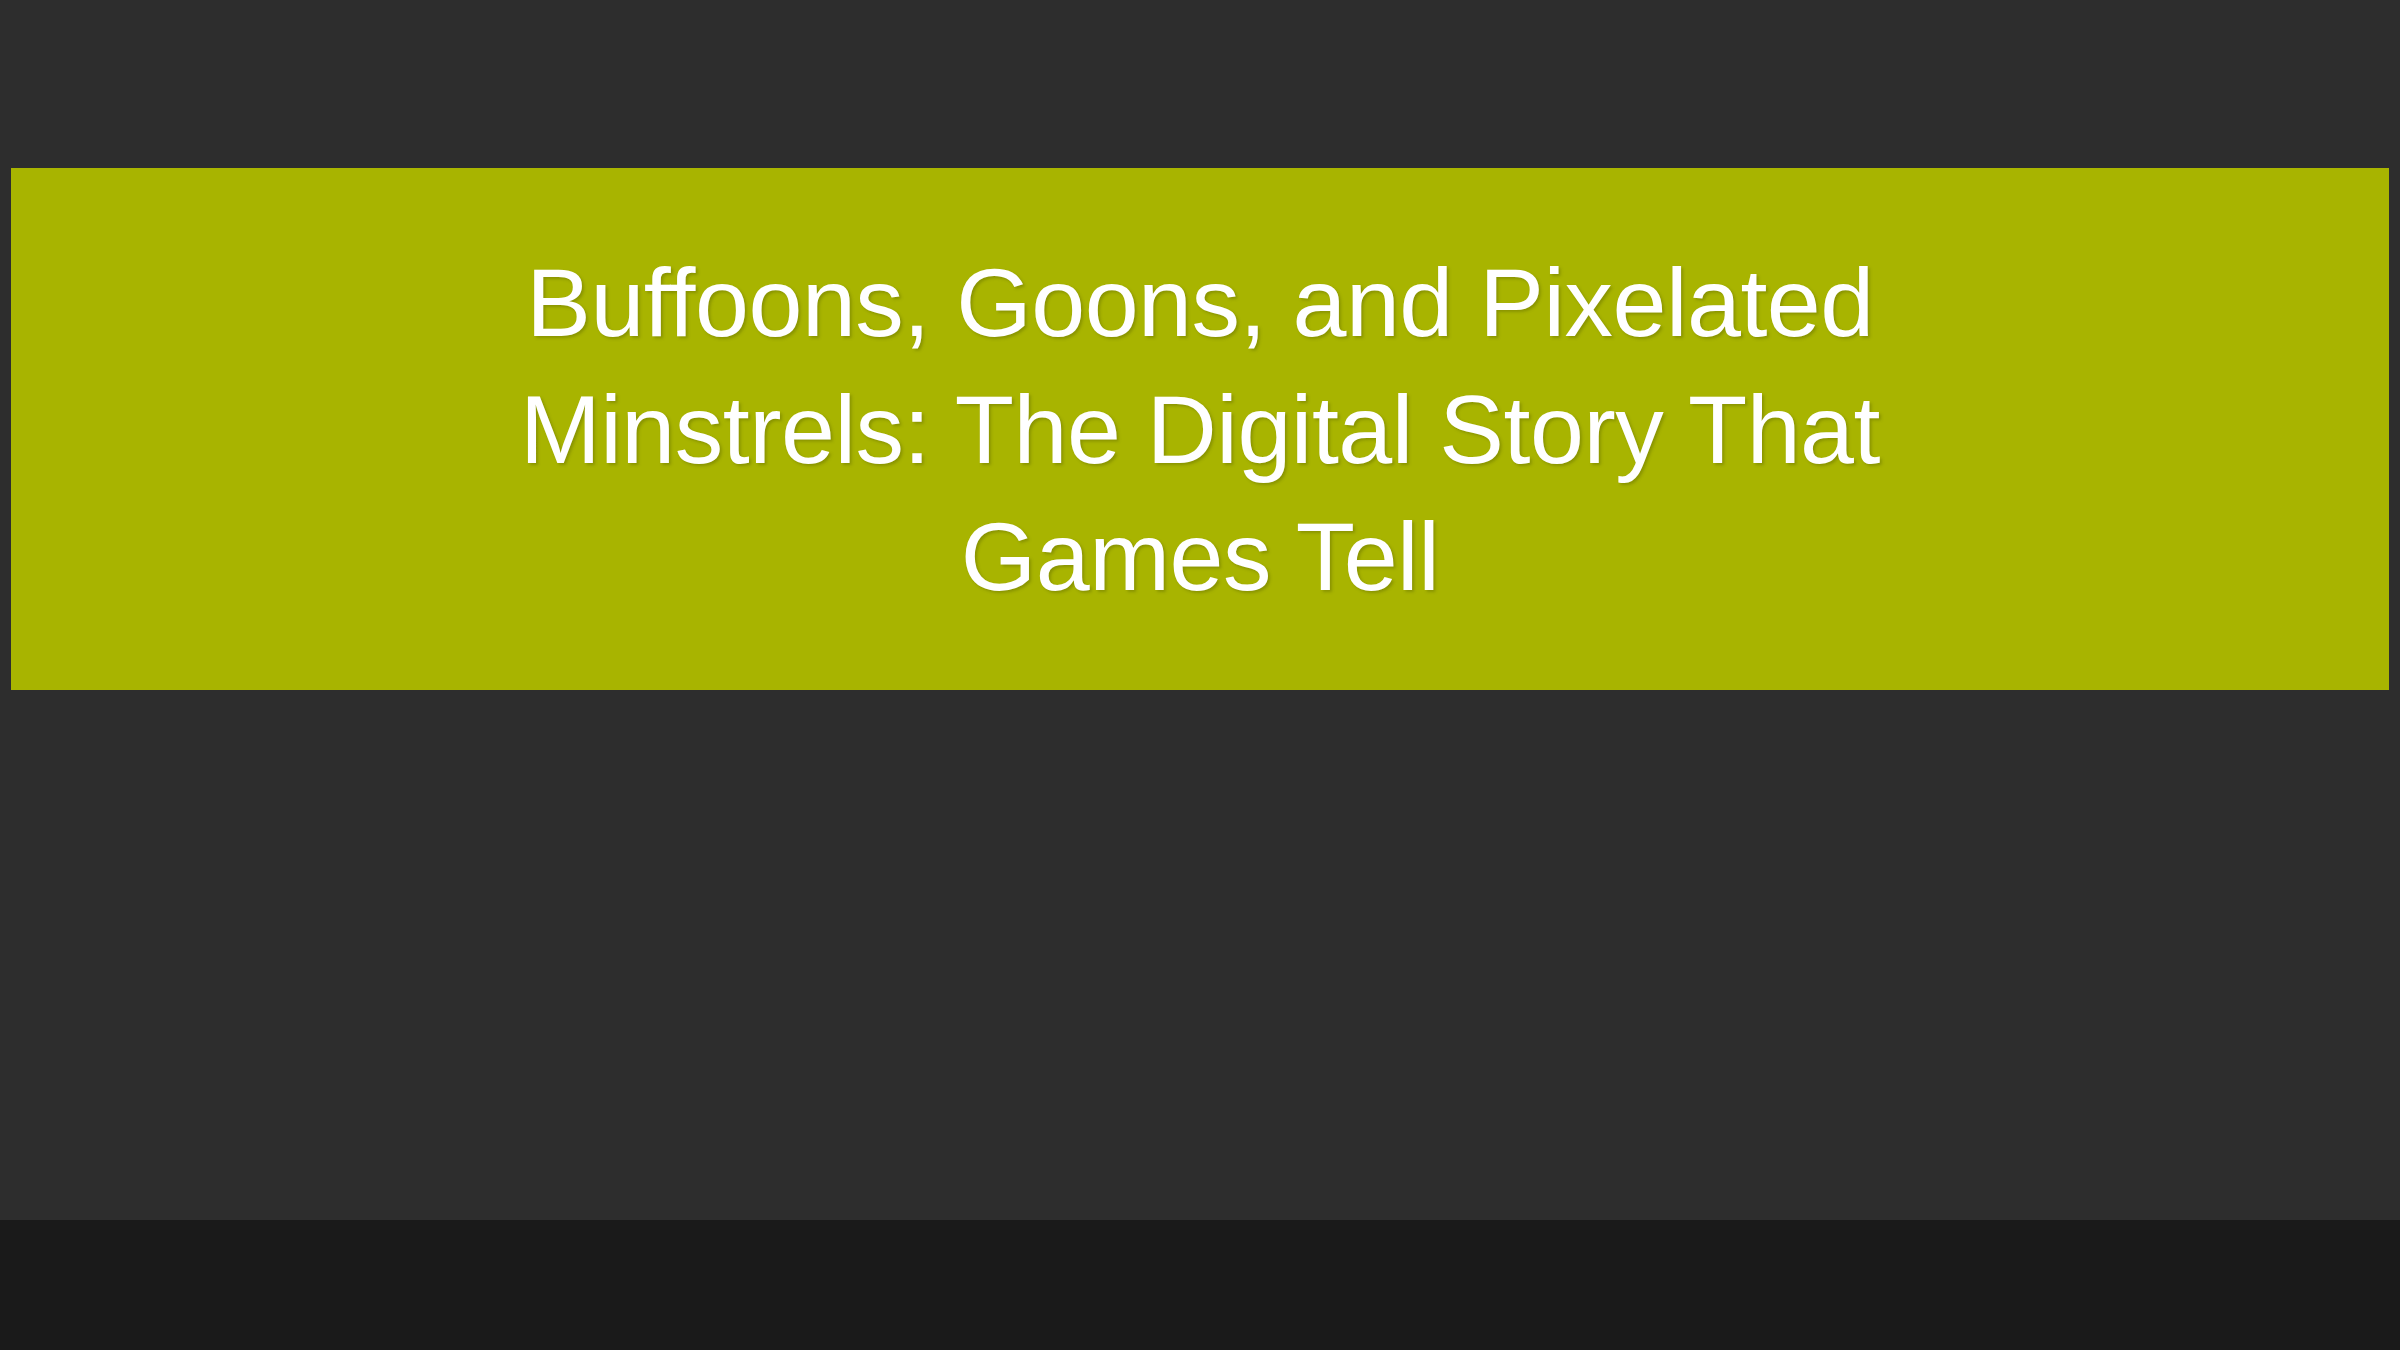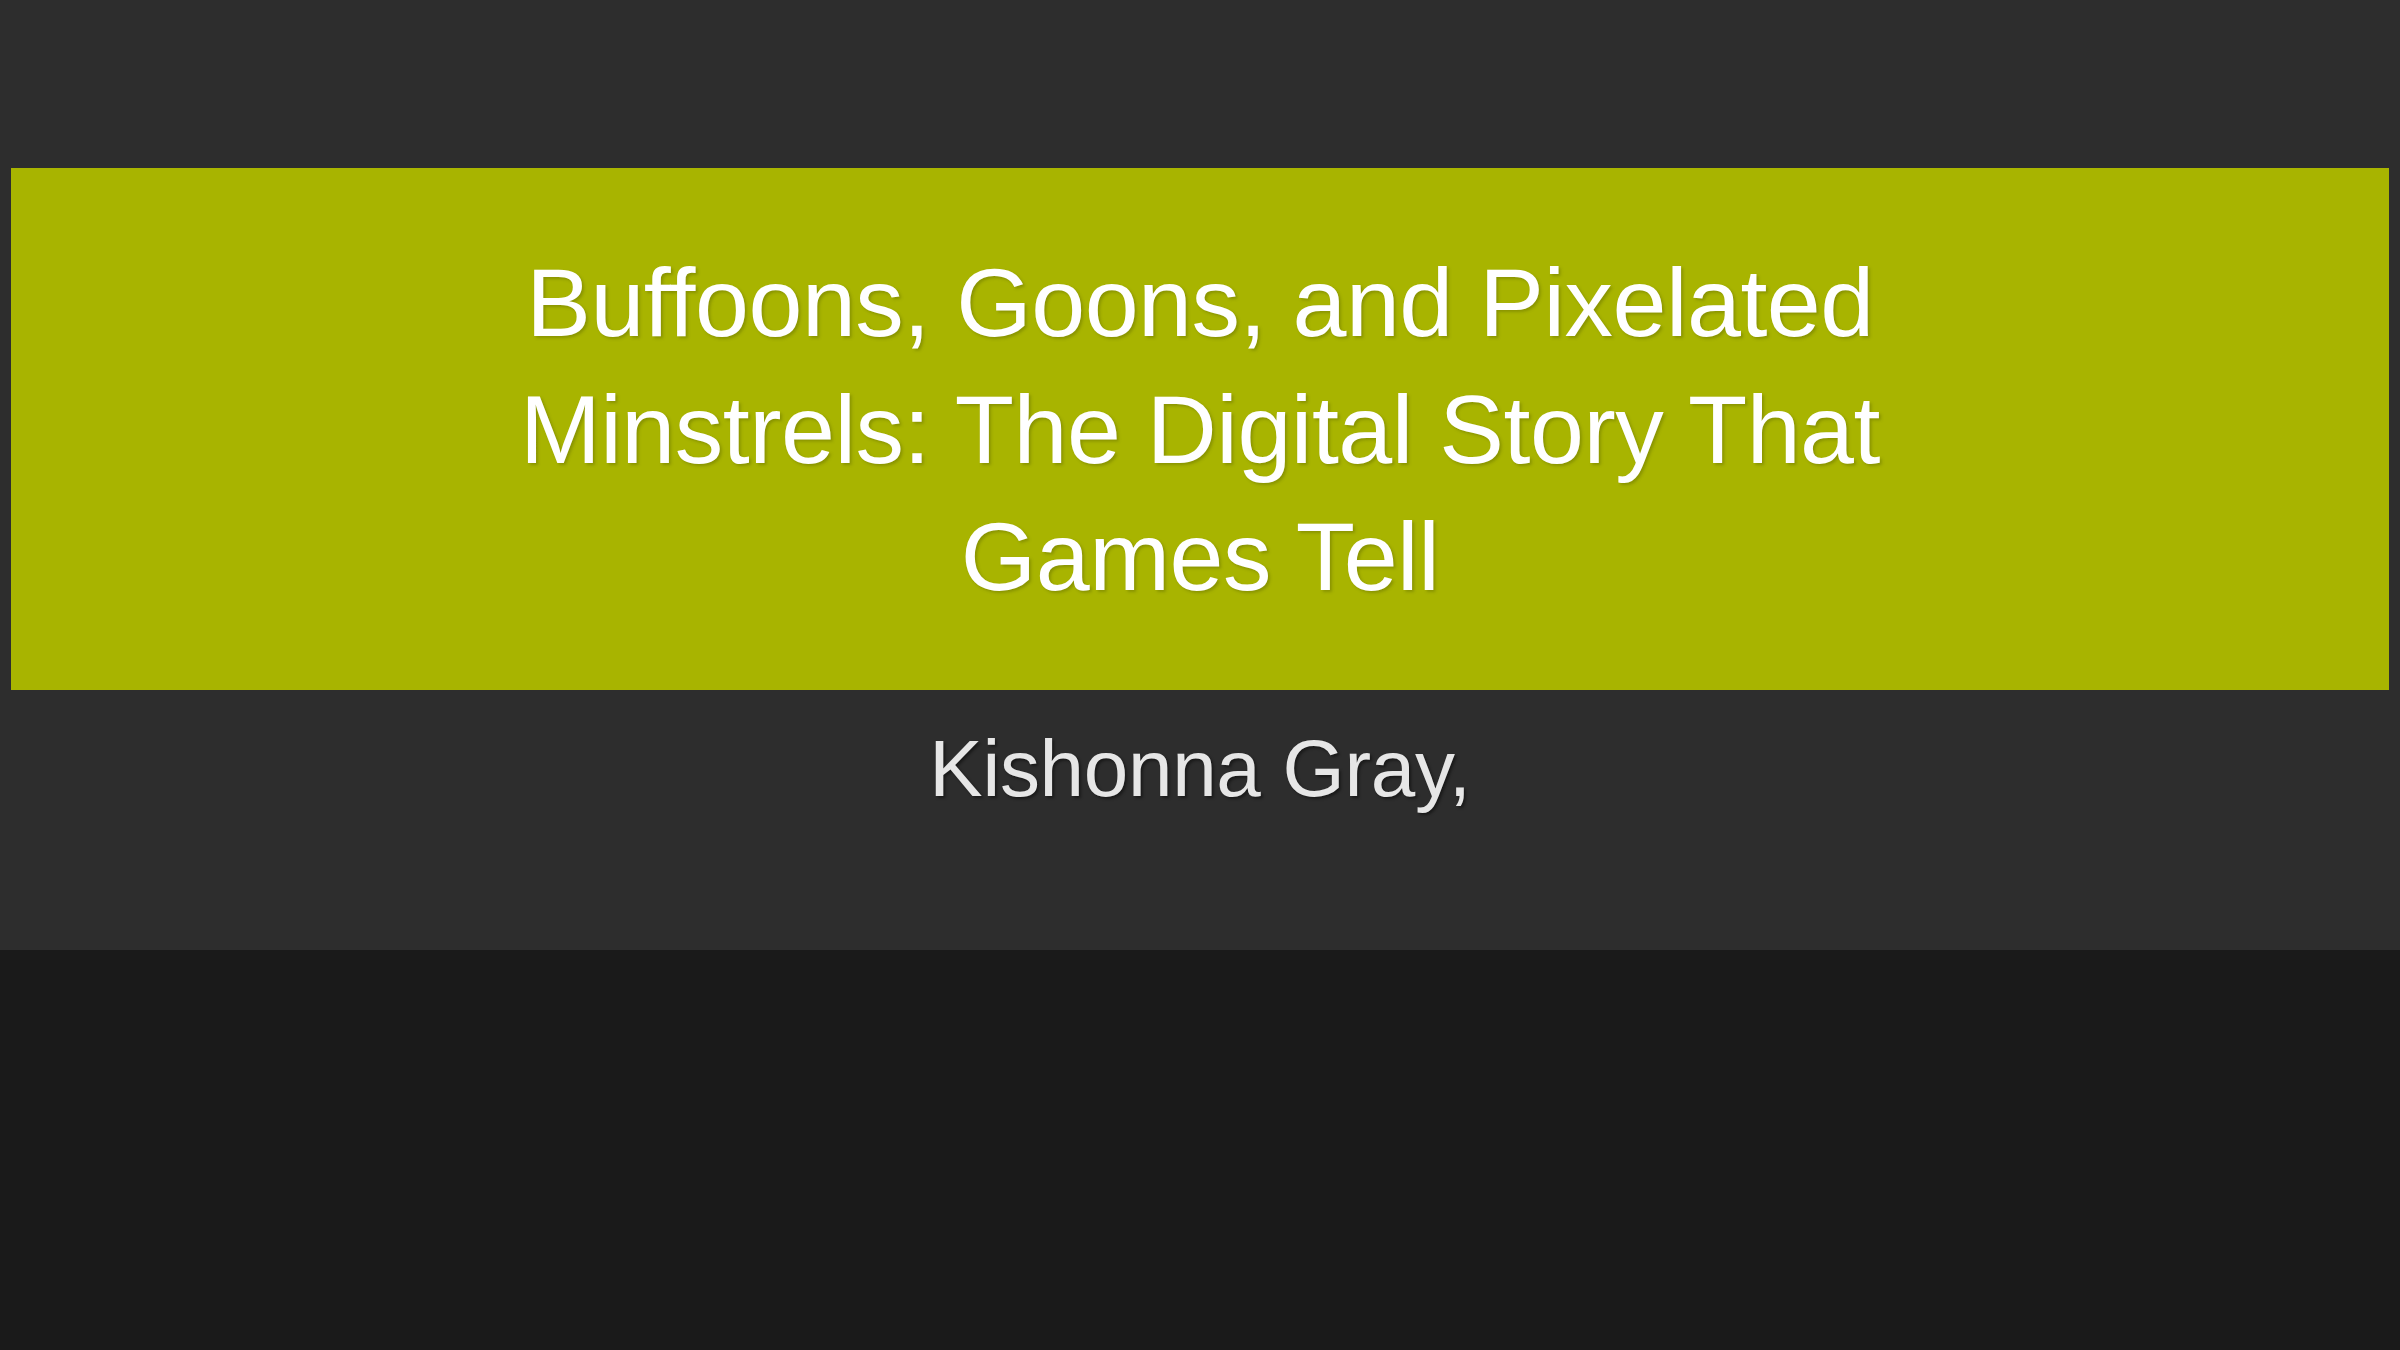--- a/index.html
+++ b/index.html
@@ -3,21 +3,21 @@
 <meta charset="utf-8">
 <style>
   html, body {
     margin: 0;
     padding: 0;
     background: #1a1a1a;
   }
   .slide {
     position: relative;
     width: 2400px;
-    height: 950px;
+    height: 1220px;
     background: #2d2d2d;
     overflow: hidden;
     font-family: "Liberation Sans", sans-serif;
     -webkit-font-smoothing: antialiased;
   }
 
   
   .title-band {
     position: absolute;
     left: 11px;
@@ -77,16 +77,15 @@
 
 <div class="slide">
 
   <div class="title-band">
     <div class="title-text">Buffoons, Goons, and Pixelated
 Minstrels: The Digital Story That
 Games Tell</div>
   </div>
 
   <div class="subtitle-block">
-    <p class="subtitle-text">Kishonna Gray,</p>
   </div>
 
 </div>
 
 </body></html>

